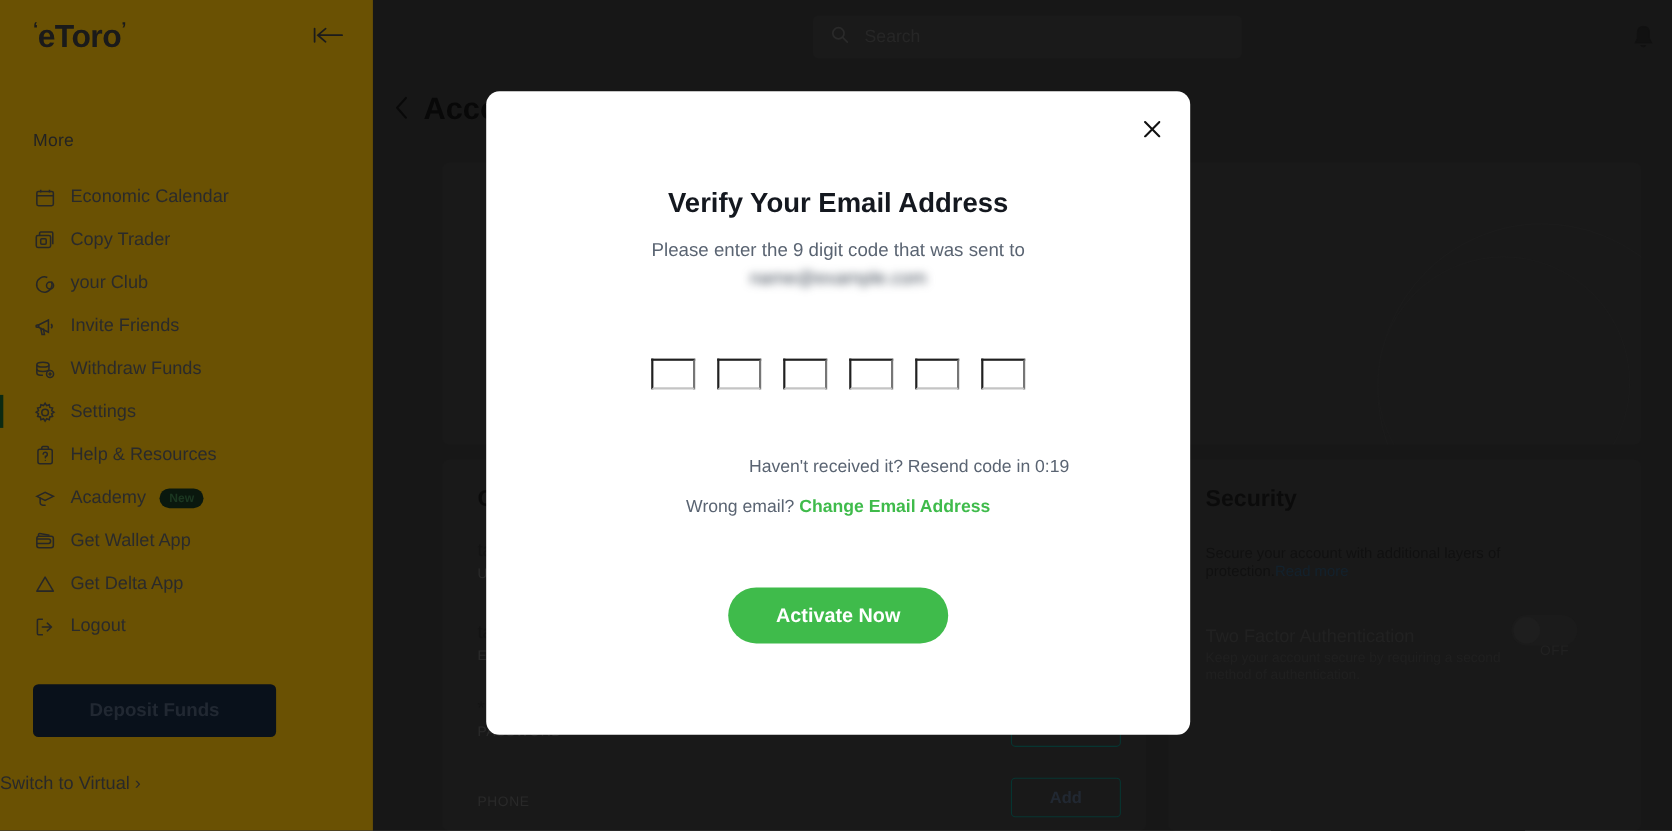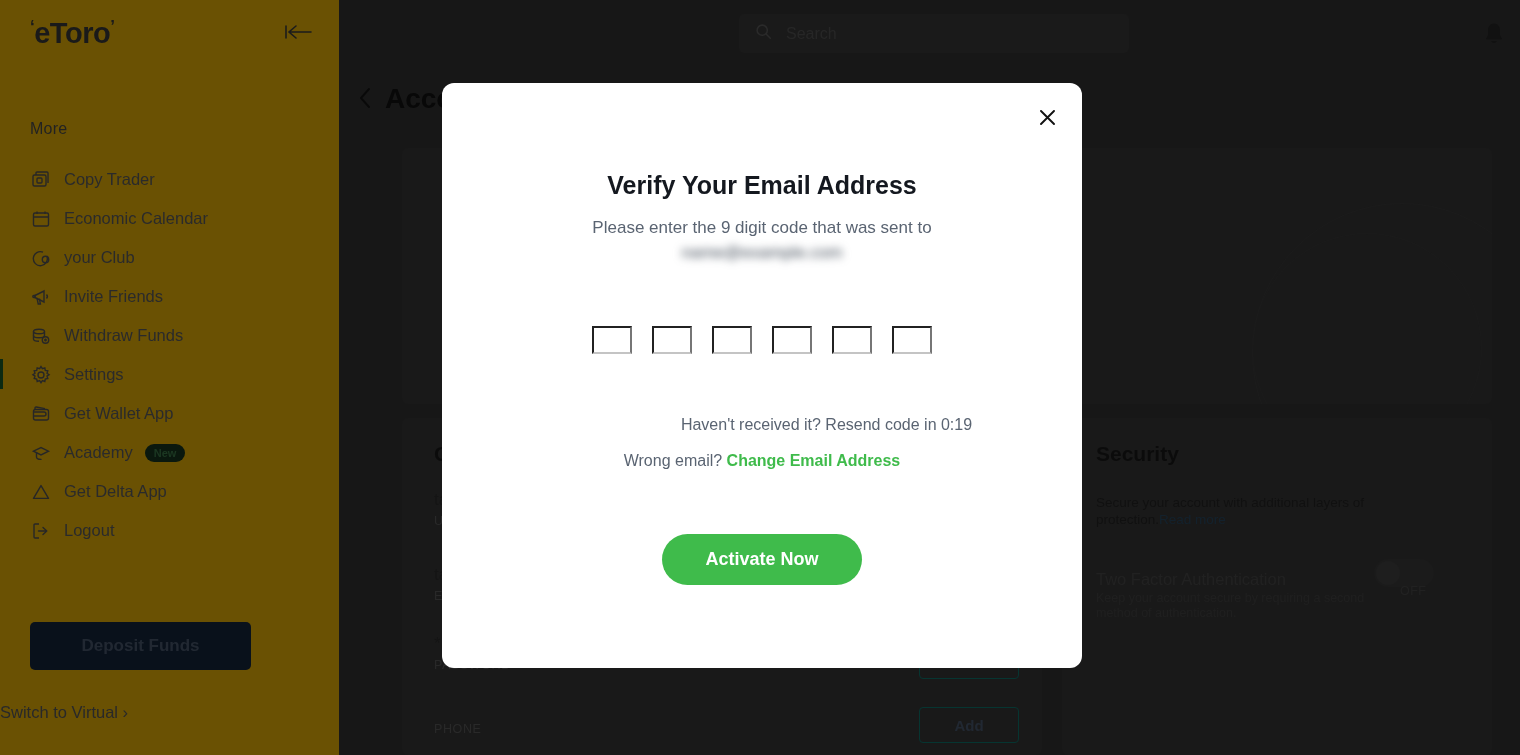--- a/index.html
+++ b/index.html
@@ -246,35 +246,35 @@
             </svg>
         </div>
       </div>
 
       <div class="section-label">More</div>
 
       <div id="navlist">
           <div class="nav-item">
             <span class="ico">
               <svg viewBox="0 0 20 20">
+                <rect x="2.5" y="4" width="15" height="13" rx="1.5"></rect>
+                <path d="M2.5 8 H17.5 M6 2.5 V5 M14 2.5 V5"></path>
+              </svg>
+            </span>
+            <span class="lbl">Economic Calendar</span>
+          </div>
+          <div class="nav-item">
+            <span class="ico">
+              <svg viewBox="0 0 20 20">
                 <rect x="2" y="5" width="13" height="11" rx="1.5"></rect>
                 <path d="M5 5 V3 a1 1 0 0 1 1-1 h10 a1 1 0 0 1 1 1 v10"></path>
                 <rect x="6" y="8" width="5" height="5" rx="1"></rect>
               </svg>
             </span>
             <span class="lbl">Copy Trader</span>
-          </div>
-          <div class="nav-item">
-            <span class="ico">
-              <svg viewBox="0 0 20 20">
-                <rect x="2.5" y="4" width="15" height="13" rx="1.5"></rect>
-                <path d="M2.5 8 H17.5 M6 2.5 V5 M14 2.5 V5"></path>
-              </svg>
-            </span>
-            <span class="lbl">Economic Calendar</span>
           </div>
           <div class="nav-item">
             <span class="ico">
               <svg viewBox="0 0 20 20">
                 <path d="M12 4.2 A7 7 0 1 0 15.8 8"></path>
                 <circle cx="14.5" cy="11.5" r="3.2"></circle>
               </svg>
             </span>
             <span class="lbl">your Club</span>
           </div>
@@ -306,36 +306,47 @@
               <svg viewBox="0 0 20 20">
                 <circle cx="10" cy="10" r="3"></circle>
                 <path d="M10 1.6 l1.4 2.1 2.4-.8 .5 2.5 2.5.5 -.8 2.4 2.1 1.4 -2.1 1.4 .8 2.4 -2.5.5 -.5 2.5 -2.4-.8 -1.4 2.1 -1.4-2.1 -2.4.8 -.5-2.5 -2.5-.5 .8-2.4 -2.1-1.4 2.1-1.4 -.8-2.4 2.5-.5 .5-2.5 2.4.8 Z"></path>
               </svg>
             </span>
             <span class="lbl">Settings</span>
           </div>
           <div class="nav-item">
             <span class="ico">
               <svg viewBox="0 0 20 20">
+                <rect x="3.5" y="4.5" width="13" height="13" rx="1.8"></rect>
+                <path d="M7 4.5 V3 a1 1 0 0 1 1-1 h4 a1 1 0 0 1 1 1 v1.5"></path>
+                <path d="M8.2 8.8 a1.9 1.9 0 1 1 2.1 2.1 v1.2" stroke-linecap="round"></path>
+                <circle cx="10.2" cy="14.6" r=".55" fill="#555" stroke="none"></circle>
+              </svg>
+            </span>
+            <span class="lbl">Help &amp; Resources</span>
+          </div>
+          <div class="nav-item">
+            <span class="ico">
+              <svg viewBox="0 0 20 20">
+                <path d="M2.5 8.2 L10 4.5 L17.5 8.2 L10 11.9 Z"></path>
+                <path d="M5.5 9.8 V14 c0 1.3 2 2.4 4.5 2.4" stroke-linecap="round"></path>
+              </svg>
+            </span>
+            <span class="lbl">Academy</span>
+            <span class="badge-new">New</span>
+          </div>
+          <div class="nav-item">
+            <span class="ico">
+              <svg viewBox="0 0 20 20">
                 <rect x="2.5" y="5.5" width="15" height="10.5" rx="2"></rect>
                 <path d="M2.5 8 H13 a2 2 0 0 1 0 4 H2.5"></path>
                 <path d="M4 5.5 V4 a1 1 0 0 1 1.2-1 L14 4.6"></path>
               </svg>
             </span>
             <span class="lbl">Get Wallet App</span>
-          </div>
-          <div class="nav-item">
-            <span class="ico">
-              <svg viewBox="0 0 20 20">
-                <path d="M2.5 8.2 L10 4.5 L17.5 8.2 L10 11.9 Z"></path>
-                <path d="M5.5 9.8 V14 c0 1.3 2 2.4 4.5 2.4" stroke-linecap="round"></path>
-              </svg>
-            </span>
-            <span class="lbl">Academy</span>
-            <span class="badge-new">New</span>
           </div>
           <div class="nav-item">
             <span class="ico">
               <svg viewBox="0 0 20 20">
                 <path d="M10 3.6 L17.5 16.4 H2.5 Z" stroke-linejoin="round"></path>
               </svg>
             </span>
             <span class="lbl">Get Delta App</span>
           </div>
           <div class="nav-item">

